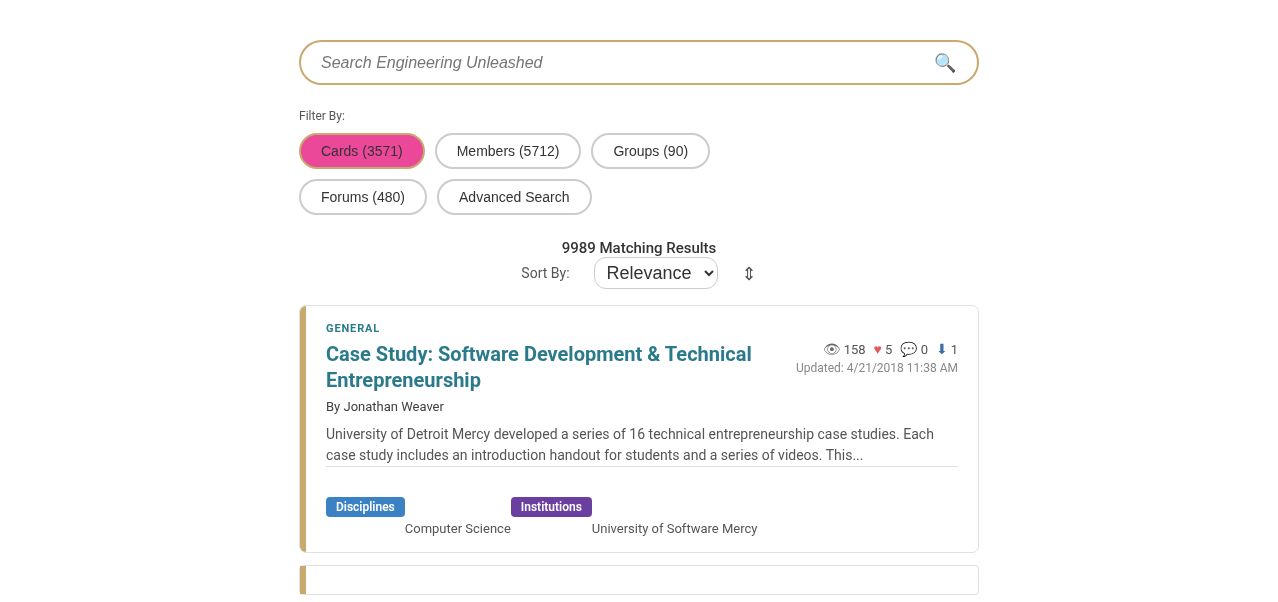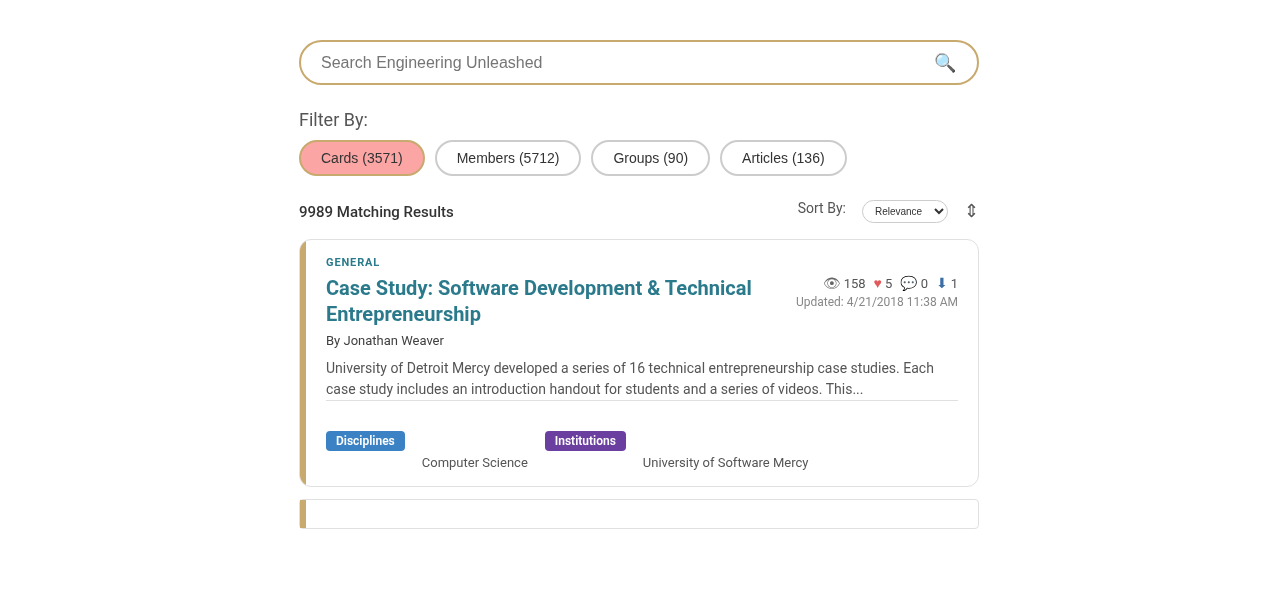--- a/index.html
+++ b/index.html
@@ -22,32 +22,33 @@
       padding: 10px 20px;
       margin-bottom: 24px;
       background: #fff;
     }
     .search-input {
       flex: 1;
       border: none;
       outline: none;
       font-size: 16px;
       color: #1d4ed8;
+      font-style: italic;
       background: transparent;
     }
     .search-icon {
       color: #555;
       font-size: 18px;
       cursor: pointer;
     }
     .filter-section {
       margin-bottom: 20px;
     }
     .filter-label {
-      font-size: 18px;
+      font-size: 12px;
       color: #555;
       margin-bottom: 10px;
     }
     .filter-buttons-row {
       display: flex;
       flex-wrap: wrap;
       gap: 10px;
       margin-bottom: 10px;
     }
     .filter-btn {
@@ -55,58 +56,59 @@
       padding: 8px 20px;
       font-size: 14px;
       cursor: pointer;
       background: #fff;
       color: #333;
       border: 2px solid #ccc;
       white-space: nowrap;
     }
     .filter-btn.active {
       border-color: #c8a96e;
-      background: #fca5a5;
+      background: #ec4899;
     }
     .results-header {
       display: flex;
       align-items: center;
       justify-content: space-between;
       margin-bottom: 16px;
       padding-top: 4px;
+      flex-direction: column;
     }
     .results-count {
       font-size: 15px;
       color: #333;
       font-weight: 500;
     }
     .sort-section {
       display: flex;
-      align-items: flex-start;
-      gap: 16px;
+      align-items: center;
+      gap: 24px;
       font-size: 14px;
       color: #555;
     }
     .sort-select {
       border: 1px solid #ccc;
       border-radius: 12px;
       padding: 4px 8px;
-      font-size: 10px;
+      font-size: 18px;
       color: #333;
       background: #fff;
       cursor: pointer;
     }
     .sort-icon {
       font-size: 18px;
       color: #555;
       cursor: pointer;
     }
     .card {
       border: 1px solid #e0e0e0;
-      border-radius: 12px;
+      border-radius: 7px;
       overflow: hidden;
       margin-bottom: 12px;
       display: flex;
     }
     .card-accent {
       width: 6px;
       background: #c8a96e;
       flex-shrink: 0;
     }
     .card-body {
@@ -178,21 +180,21 @@
       margin-bottom: 0;
     }
     .card-divider {
       border: none;
       border-top: 1px solid #e0e0e0;
       margin-bottom: 10px;
     }
     .card-tags {
       display: flex;
       flex-wrap: wrap;
-      gap: 17px;
+      gap: 0;
       align-items: center;
     }
     .tag-badge {
       border-radius: 4px;
       padding: 3px 10px;
       font-size: 12px;
       font-weight: 600;
       color: #fff;
       cursor: pointer;
     }
@@ -224,21 +226,24 @@
     <input class="search-input" type="text" placeholder="Search Engineering Unleashed" style="">
     <span class="search-icon">🔍</span>
   </div>
 
   <div class="filter-section">
     <div class="filter-label">Filter By:</div>
     <div class="filter-buttons-row">
       <button class="filter-btn active">Cards (3571)</button>
       <button class="filter-btn">Members (5712)</button>
       <button class="filter-btn">Groups (90)</button>
-      <button class="filter-btn">Articles (136)</button>
+    </div>
+    <div class="filter-buttons-row">
+      <button class="filter-btn">Forums (480)</button>
+      <button class="filter-btn">Advanced Search</button>
     </div>
   </div>
 
   <div class="results-header">
     <span class="results-count">9989 Matching Results</span>
     <div class="sort-section">
       <span>Sort By:</span>
       <select class="sort-select">
         <option>Relevance</option>
         <option>Date</option>

